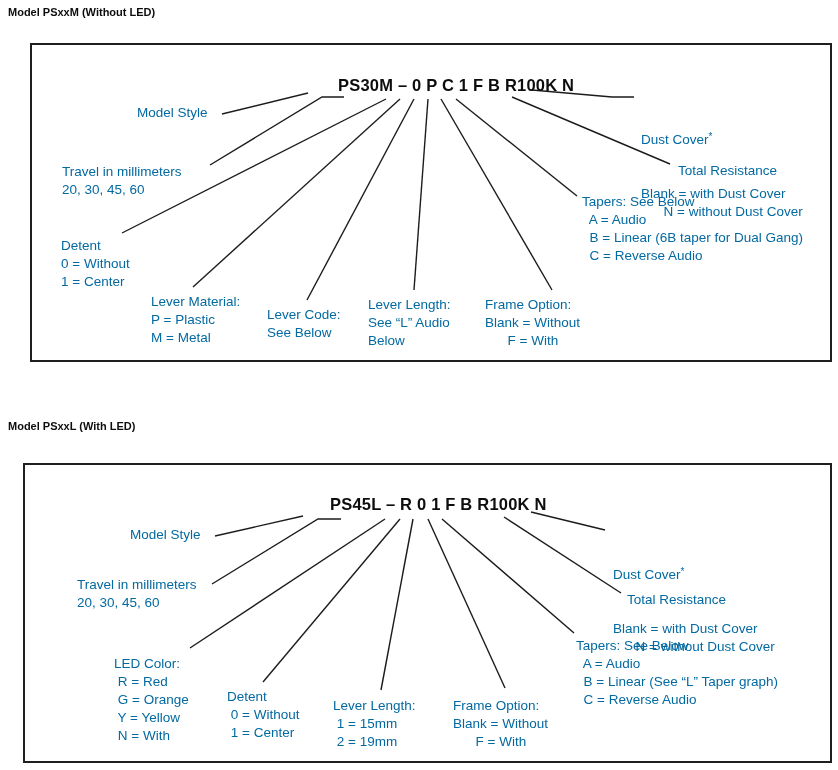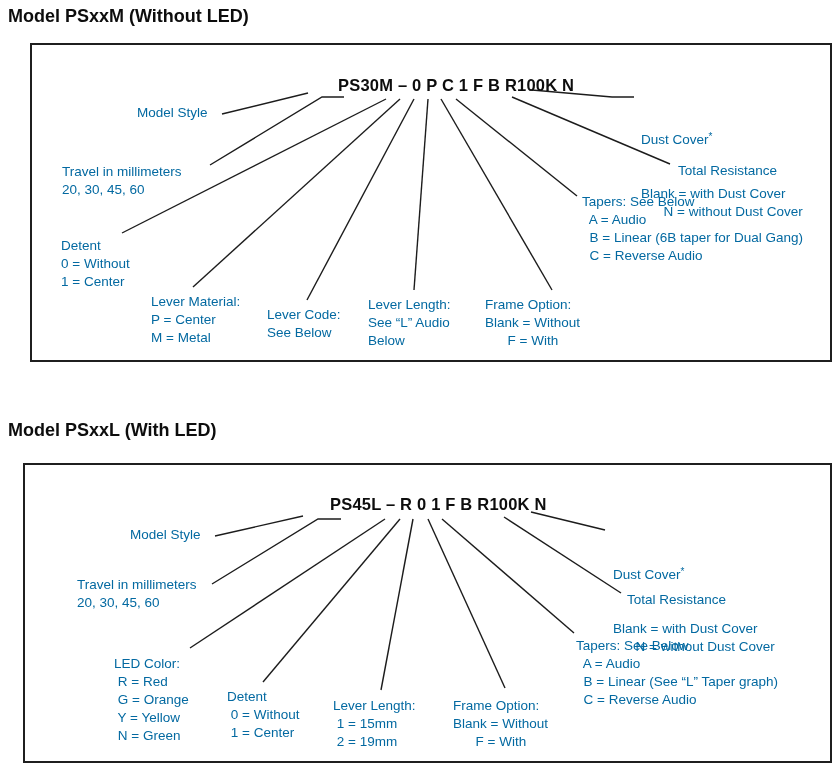--- a/index.html
+++ b/index.html
@@ -6,21 +6,21 @@
   .canvas{
     position:relative;
     width:838px;height:770px;
     background:#ffffff;
     font-family:"Liberation Sans",sans-serif;
     color:#111111;
     overflow:hidden;
   }
   .sec-title{
     position:absolute;
-    font-size:18px;
+    font-size:11px;
     font-weight:bold;
     color:#0d0d0d;
     white-space:pre;
   }
   .frame{
     position:absolute;
     border:2px solid #1f1f1f;
     background:transparent;
     box-sizing:border-box;
   }
@@ -86,21 +86,21 @@
   <div class="frame" style="left:30px;top:43px;width:802px;height:319px"></div>
 
   <div class="pn" style="left:303px;top:76px">PS30M – 0 P C 1 F B R100K N</div>
 
   <div class="lbl" style="left:137px;top:104px"><div>Model Style</div></div>
 
   <div class="lbl" style="left:62px;top:163px"><div>Travel in millimeters</div><div>20, 30, 45, 60</div></div>
 
   <div class="lbl" style="left:61px;top:237px"><div>Detent</div><div>0 = Without</div><div>1 = Center</div></div>
 
-  <div class="lbl" style="left:151px;top:293px"><div>Lever Material:</div><div>P = Center</div><div>M = Metal</div></div>
+  <div class="lbl" style="left:151px;top:293px"><div>Lever Material:</div><div>P = Plastic</div><div>M = Metal</div></div>
 
   <div class="lbl" style="left:267px;top:306px"><div>Lever Code:</div><div>See Below</div></div>
 
   <div class="lbl" style="left:368px;top:296px"><div>Lever Length:</div><div>See “L” Audio</div><div>Below</div></div>
 
   <div class="lbl" style="left:485px;top:296px"><div>Frame Option:</div><div>Blank = Without</div><div>      F = With</div></div>
 
   <div class="lbl" style="left:582px;top:193px"><div>Tapers: See Below</div><div>  A = Audio</div><div>  B = Linear (6B taper for Dual Gang)</div><div>  C = Reverse Audio</div></div>
 
   <div class="lbl" style="left:678px;top:162px"><div>Total Resistance</div></div>
@@ -113,21 +113,21 @@
   <div class="sec-title" style="left:8px;top:420px">Model PSxxL (With LED)</div>
 
   <div class="frame" style="left:23px;top:463px;width:809px;height:300px"></div>
 
   <div class="pn" style="left:295px;top:495px">PS45L – R 0 1 F B R100K N</div>
 
   <div class="lbl" style="left:130px;top:526px"><div>Model Style</div></div>
 
   <div class="lbl" style="left:77px;top:576px"><div>Travel in millimeters</div><div>20, 30, 45, 60</div></div>
 
-  <div class="lbl" style="left:114px;top:655px"><div>LED Color:</div><div> R = Red</div><div> G = Orange</div><div> Y = Yellow</div><div> N = Green</div></div>
+  <div class="lbl" style="left:114px;top:655px"><div>LED Color:</div><div> R = Red</div><div> G = Orange</div><div> Y = Yellow</div><div> N = With</div></div>
 
   <div class="lbl" style="left:227px;top:688px"><div>Detent</div><div> 0 = Without</div><div> 1 = Center</div></div>
 
   <div class="lbl" style="left:333px;top:697px"><div>Lever Length:</div><div> 1 = 15mm</div><div> 2 = 19mm</div></div>
 
   <div class="lbl" style="left:453px;top:697px"><div>Frame Option:</div><div>Blank = Without</div><div>      F = With</div></div>
 
   <div class="lbl" style="left:576px;top:637px"><div>Tapers: See Below</div><div>  A = Audio</div><div>  B = Linear (See “L” Taper graph)</div><div>  C = Reverse Audio</div></div>
 
   <div class="lbl" style="left:627px;top:591px"><div>Total Resistance</div></div>

